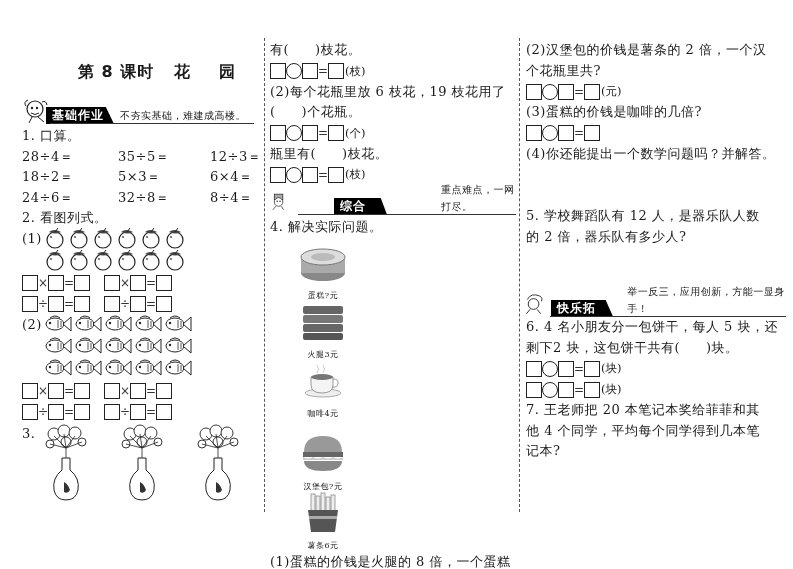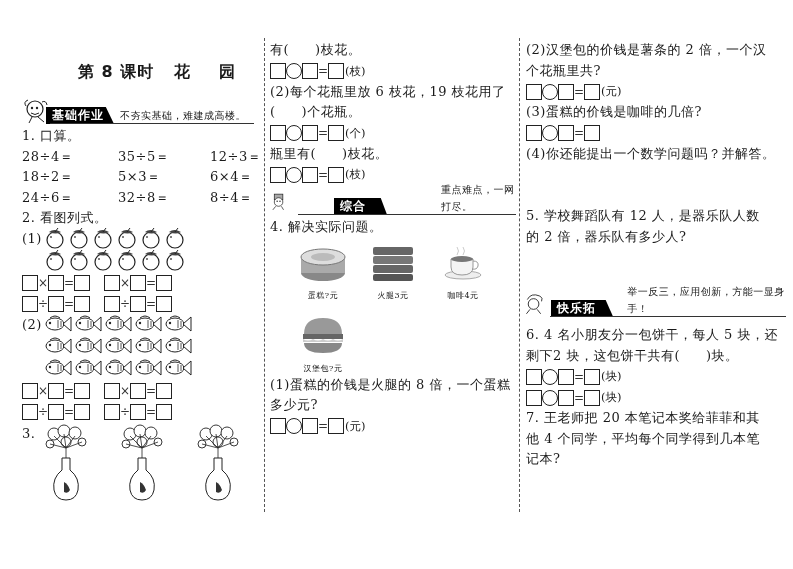--- a/index.html
+++ b/index.html
@@ -428,21 +428,21 @@
           <circle cx="10" cy="12" r="1" fill="#222"></circle>
           <circle cx="14" cy="12" r="1" fill="#222"></circle>
           <path d="M8 19 l-4 5 M16 19 l3 5" stroke="#222"></path>
         </svg>
       <span class="tag">综合提升</span>
       <span class="motto">重点难点，一网打尽。</span>
       <div class="rule"></div>
     </div>
     <div class="line" style="margin-top:2px">4. 解决实际问题。</div>
 
-    <div class="foods" style="margin-left:18px; margin-top:4px;">
+    <div class="foods" style="margin-left:18px; margin-top:4px;flex-direction:column;">
       <div class="food">
         <div class="img">
             <svg width="50" height="40" viewBox="0 0 50 40">
               <ellipse cx="25" cy="30" rx="22" ry="8" fill="#888"></ellipse>
               <rect x="3" y="14" width="44" height="16" fill="#aaa"></rect>
               <ellipse cx="25" cy="14" rx="22" ry="8" fill="#ddd" stroke="#777"></ellipse>
               <ellipse cx="25" cy="14" rx="12" ry="4" fill="#bbb"></ellipse>
             </svg>
           </div>
         <div class="lbl">蛋糕?元</div>
@@ -476,20 +476,36 @@
         <div class="img">
             <svg width="46" height="40" viewBox="0 0 46 40">
               <path d="M4 18 q0 -16 19 -16 q19 0 19 16 z" fill="#999"></path>
               <rect x="3" y="18" width="40" height="5" fill="#666"></rect>
               <path d="M3 23 q5 3 10 0 q5 3 10 0 q5 3 10 0 q5 3 10 0 v3 h-40z" fill="#ccc"></path>
               <path d="M4 27 h38 q0 10 -19 10 q-19 0 -19 -10z" fill="#888"></path>
             </svg>
           </div>
         <div class="lbl">汉堡包?元</div>
       </div>
+      <div class="food">
+        <div class="img">
+            <svg width="40" height="42" viewBox="0 0 40 42">
+              <g fill="#eee" stroke="#888" stroke-width="0.8">
+                <rect x="8" y="2" width="4" height="20"></rect>
+                <rect x="13" y="4" width="4" height="18"></rect>
+                <rect x="18" y="1" width="4" height="21"></rect>
+                <rect x="23" y="5" width="4" height="17"></rect>
+                <rect x="28" y="3" width="4" height="19"></rect>
+              </g>
+              <path d="M5 18 h30 l-3 22 h-24 z" fill="#555"></path>
+              <rect x="6" y="24" width="28" height="3" fill="#aaa"></rect>
+            </svg>
+          </div>
+        <div class="lbl">薯条6元</div>
+      </div>
     </div>
 
     <div class="line" style="margin-top:1px">(1)蛋糕的价钱是火腿的 8 倍，一个蛋糕</div>
     <div class="line">多少元?</div>
     <div class="eqrow">
         <span class="box"></span>
         <span class="circ"></span>
         <span class="box"></span>
         <span class="op">=</span>
         <span class="box"></span>
@@ -527,21 +543,21 @@
       <svg class="mascot" viewBox="0 0 28 26">
           <path d="M6 8 q4 -8 14 -4 q4 2 2 6" stroke="#222" fill="#fff"></path>
           <circle cx="13" cy="13" r="6" fill="#fff" stroke="#222"></circle>
           <path d="M9 19 l-4 5 M17 19 l4 5" stroke="#222"></path>
         </svg>
       <span class="tag">快乐拓展</span>
       <span class="motto">举一反三，应用创新，方能一显身手！</span>
       <div class="rule"></div>
     </div>
 
-    <div class="line" style="margin-top:8px">6. 4 名小朋友分一包饼干，每人 5 块，还</div>
+    <div class="line" style="margin-top:0">6. 4 名小朋友分一包饼干，每人 5 块，还</div>
     <div class="line"><span>剩下2 块，这包饼干共有(</span><span class="blank"></span><span>)块。</span></div>
     <div class="eqrow">
         <span class="box"></span>
         <span class="circ"></span>
         <span class="box"></span>
         <span class="op">=</span>
         <span class="box"></span>
         <span class="unit">(块)</span>
       </div>
     <div class="eqrow">

